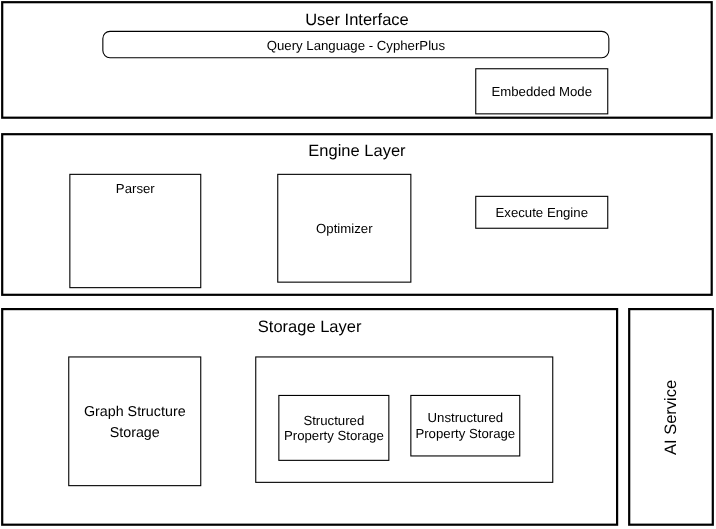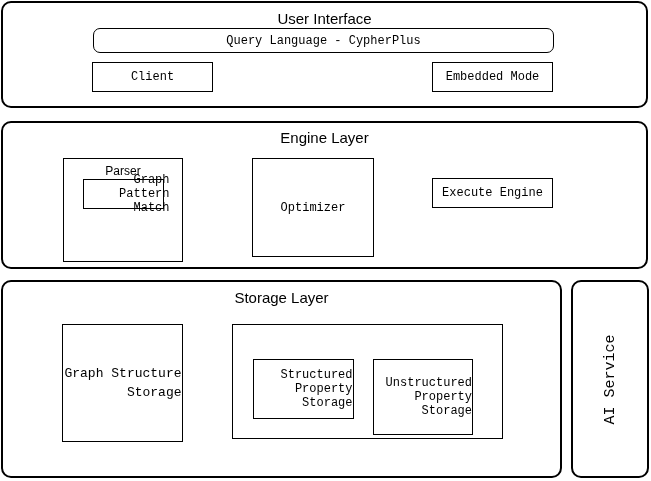--- a/index.html
+++ b/index.html
@@ -4,34 +4,34 @@
 <style>
   * { margin:0; padding:0; box-sizing:border-box; }
   html,body { width:651px; height:481px; }
   body {
     background:#ffffff;
     font-family:"Liberation Sans", sans-serif;
     color:#000000;
   }
   .canvas { position:relative; width:651px; height:481px; background:#ffffff; overflow:hidden; }
   .box { position:absolute; border:1.5px solid #000000; background:#ffffff; }
-  .sec { border-width:2px;border-radius:10px; }
+  .sec { border-width:2px; }
   .title { position:absolute; left:0; right:0; text-align:center; font-size:15px; line-height:17px; }
-  .center { display:flex; align-items:center; justify-content:center; text-align:right;font-family:Liberation Mono, monospace; }
+  .center { display:flex; align-items:center; justify-content:center; text-align:center; }
   .lbl12 { font-size:12px; line-height:14px; }
   .lbl15 { font-size:13px; line-height:19px; }
   .rounded { border-radius:7px; }
   .vertical { white-space:nowrap; transform:rotate(-90deg); font-size:15px; }
 
   
   .sec-ui       { left:1px;   top:1px;   width:647px; height:107px; }
   .ui-title     { top:7px; }
   .qlang        { left:90px;  top:25px;  width:461px; height:25px; }
   .client       { left:89px;  top:59px;  width:121px; height:30px; }
-  .embedded     { left:429px; top:59px;  width:121px; height:30px; }
+  .embedded     { left:429px; top:59px;  width:121px; height:42px; }
 
   
   .sec-query    { left:1px;   top:121px; width:647px; height:148px; }
   .query-title  { top:6px; }
   .parser       { left:60px;  top:35px;  width:120px; height:104px; }
   .parser-title { top:5px; font-size:12px; line-height:14px; }
   .gpm          { left:19px;  top:20px;  width:81px;  height:30px; }
   .gpm-label    { width:92px; flex:none; }
   .pfilter      { left:19px;  top:60px;  width:81px;  height:30px; }
   .pf-label     { width:92px; flex:none; }
@@ -40,52 +40,46 @@
 
   
   .sec-storage  { left:1px;   top:280px; width:561px; height:198px; }
   .storage-title{ top:7px;text-align:center; }
   .gss          { left:59px;  top:42px;  width:121px; height:118px; }
   .gss-label    { width:118px; flex:none; }
   .pstore       { left:229px; top:42px;  width:271px; height:115px; }
   .pstore-title { top:7px; }
   .structured   { left:20px;  top:34px;  width:101px; height:60px; }
   .struct-label { width:98px; flex:none; }
-  .unstructured { left:140px; top:34px;  width:100px; height:76px; }
+  .unstructured { left:140px; top:34px;  width:100px; height:56px; }
   .unstruct-label { width:98px; flex:none; }
 
   
   .sec-ai       { left:571px; top:280px; width:78px; height:198px; }
 </style>
 </head>
 <body>
 
 <div class="canvas">
 
   <div class="box sec sec-ui">
     <div class="title ui-title">User Interface</div>
     <div class="box rounded center lbl12 qlang">
       <span>Query Language - CypherPlus</span>
     </div>
-    <div class="box center lbl12 client">
-      <span>Client</span>
-    </div>
     <div class="box center lbl12 embedded">
       <span>Embedded Mode</span>
     </div>
   </div>
 
   <div class="box sec sec-query">
     <div class="title query-title">Engine Layer</div>
 
     <div class="box parser">
       <div class="title parser-title">Parser</div>
-      <div class="box center lbl12 gpm">
-        <span class="gpm-label">Graph Pattern Match</span>
-      </div>
     </div>
 
     <div class="box center lbl12 execute">
       <span>Execute Engine</span>
     </div>
 
     <div class="box center lbl12 optimizer">
       <span>Optimizer</span>
     </div>
   </div>

